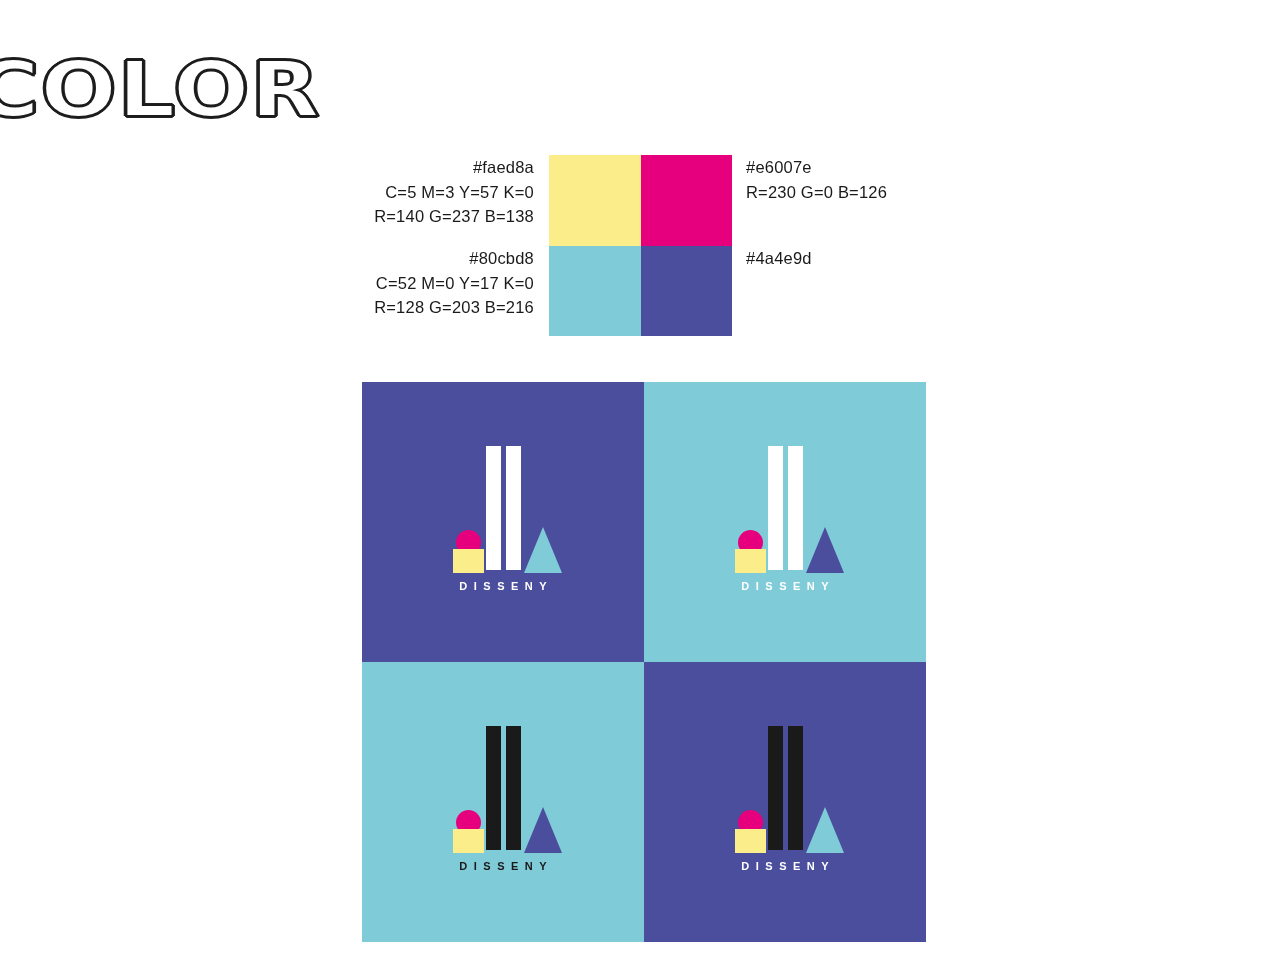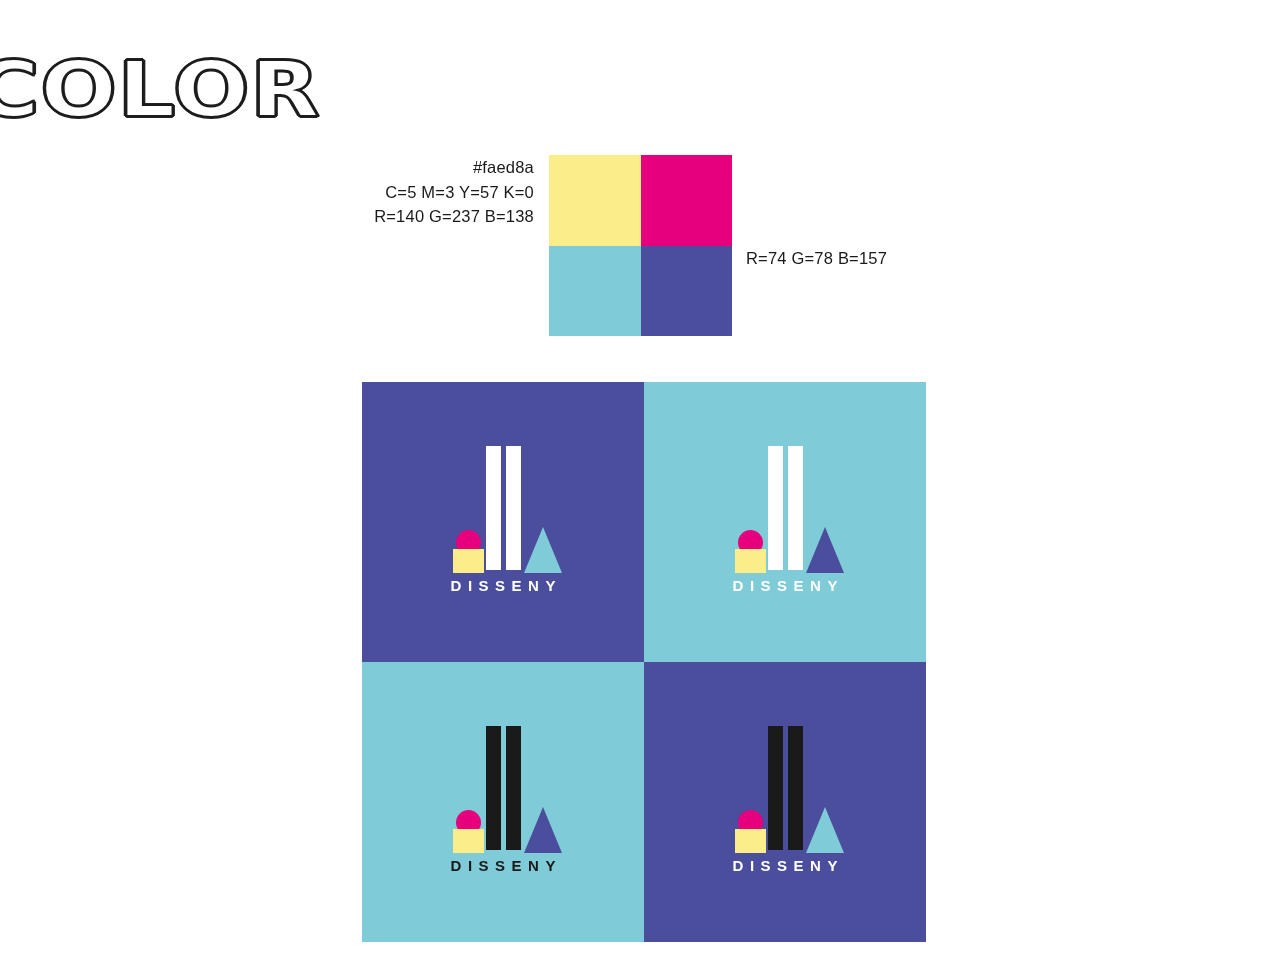--- a/index.html
+++ b/index.html
@@ -135,56 +135,63 @@
     border-right: 19px solid transparent;
     border-bottom: 46px solid #80cbd8;
   }
   .lg-word {
     position: absolute;
     left: 0;
     top: 134px;
     width: 118px;
     text-align: center;
     font-family: "Liberation Sans", sans-serif;
-    font-size: 15px;
+    font-size: 11px;
     font-weight: 700;
     letter-spacing: 6.5px;
     text-indent: 6.5px;
     line-height: 12px;
   }
 </style>
 </head>
 <body style="background: rgb(255, 255, 255);">
 
 <div id="title-wrap">
   <span id="page-title">COLOR</span>
 </div>
 
 <div id="palette">
 
   <div class="pal-col" id="pal-left" style="text-align: right;">
     <div class="pal-entry">
       <div class="hx">#faed8a</div>
       <div class="ln">C=5 M=3 Y=57 K=0</div>
       <div class="ln">R=140 G=237 B=138</div>
+    </div>
+    <div class="pal-entry">
+      <div class="hx">#80cbd8</div>
+      <div class="ln">C=52 M=0 Y=17 K=0</div>
+      <div class="ln">R=128 G=203 B=216</div>
     </div>
   </div>
 
   <div id="swatch-grid">
     <div class="swatch" style="background: rgb(250, 237, 138);"></div>
     <div class="swatch" style="background: rgb(230, 0, 126);"></div>
     <div class="swatch" style="background: rgb(128, 203, 216);"></div>
     <div class="swatch" style="background: rgb(74, 78, 157);"></div>
   </div>
 
   <div class="pal-col" id="pal-right" style="text-align: left;">
     <div class="pal-entry">
-    </div>
-    <div class="pal-entry">
-      <div class="ln">R=74 G=78 B=157</div>
+      <div class="hx">#e6007e</div>
+      <div class="ln">R=230 G=0 B=126</div>
+    </div>
+    <div class="pal-entry">
+      <div class="hx">#4a4e9d</div>
     </div>
   </div>
 
 </div>
 
 <div id="panel-grid">
 
   <div class="panel" style="background: rgb(74, 78, 157);">
     <div class="logo">
       <div class="lg-bar lg-bar-a" style="background: rgb(255, 255, 255);"></div>

